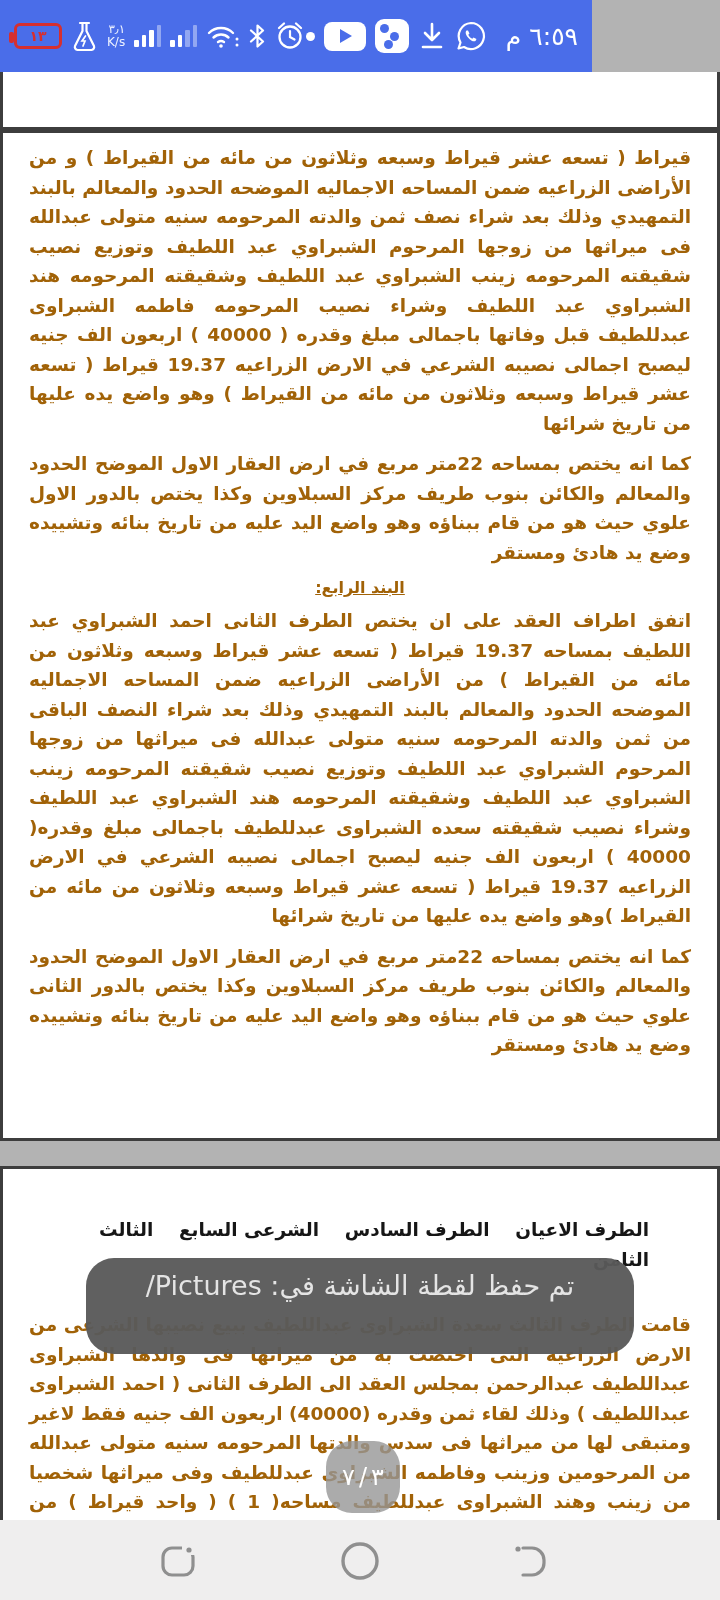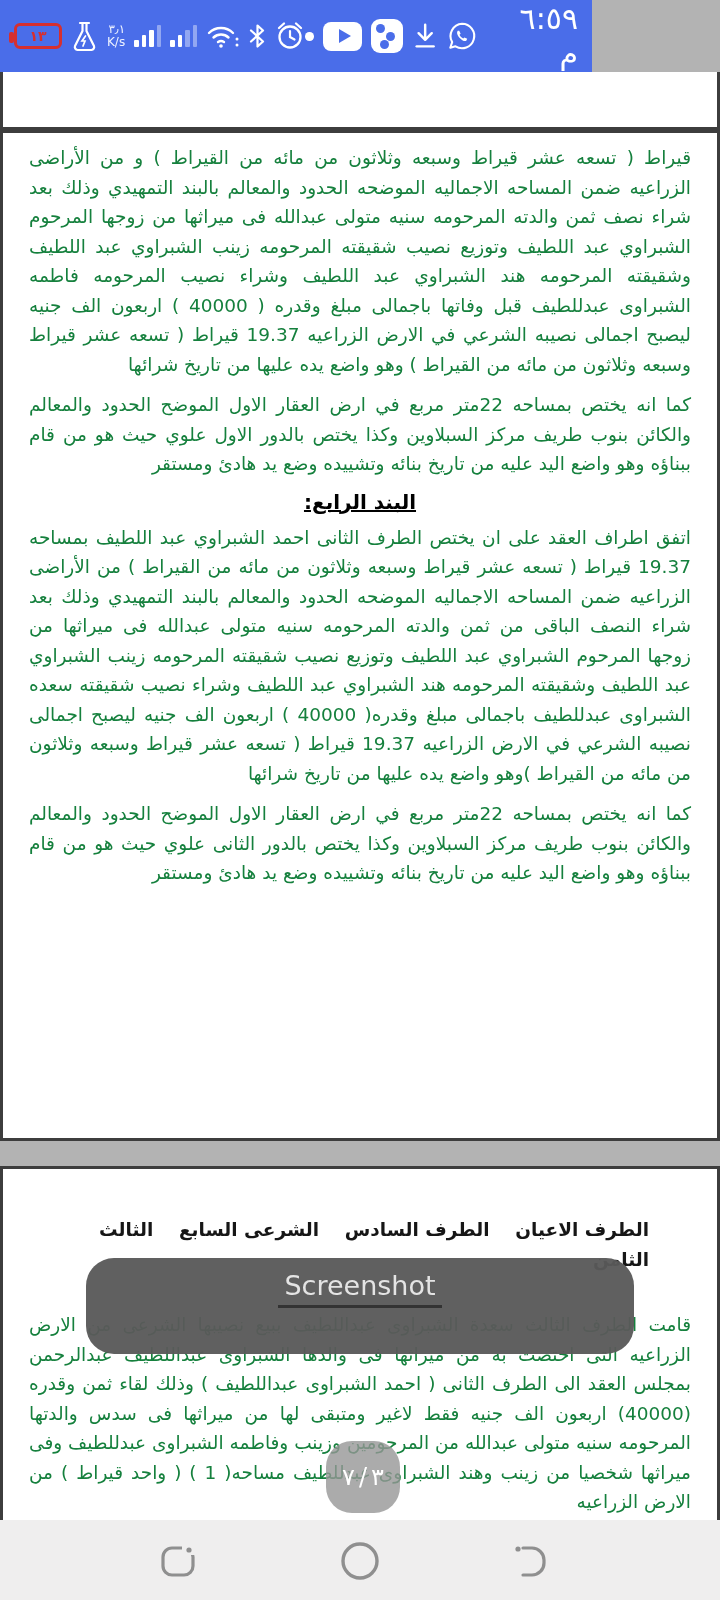--- a/index.html
+++ b/index.html
@@ -23,31 +23,31 @@
   .bars i.dim { opacity:.4; }
   .sb-icon { display:block; }
   .dot8 { width:9px; height:9px; border-radius:50%; background:#fff; }
   .yt { width:42px; height:29px; background:#fff; border-radius:8px; position:relative; }
   .yt::before { content:""; position:absolute; left:16px; top:7px;
     border-left:12px solid #4a6de9; border-top:7.5px solid transparent; border-bottom:7.5px solid transparent; }
   .dice { width:34px; height:34px; background:#fff; border-radius:9px; position:relative; }
   .dice i { position:absolute; width:9px; height:9px; border-radius:50%; background:#4a6de9; }
   .dice i:nth-child(1){ left:5px; top:5px; } .dice i:nth-child(2){ left:15px; top:13px; }
   .dice i:nth-child(3){ left:9px; top:21px; }
-  .sb-time { font-size:30px; color:#fff; direction:rtl; margin-left:10px; }
+  .sb-time { font-size:25px; color:#fff; direction:rtl; margin-left:10px; }
 
   
   .page { position:absolute; left:0; width:720px; background:#fff;
     border:3px solid #3d3d3d; direction:rtl; }
   .page2 { top:72px; height:58px; border-top:none; }
   .page3 { top:130px; height:1011px; padding:10px 26px 0; overflow:hidden; }
   .page4 { top:1166px; height:354px; border-bottom:none; padding:46px 26px 0; overflow:hidden; }
-  .doc p { font-size:18.5px; font-weight:400; line-height:29.5px; color:#15803d;
+  .doc p { font-size:18.5px; font-weight:700; line-height:29.5px; color:#a16207;
     text-align:justify; margin:0 0 11px; }
-  .doc .heading { font-size:20px; font-weight:700; color:#000000; text-align:center;
+  .doc .heading { font-size:16px; font-weight:700; color:#a16207; text-align:center;
     text-decoration:underline; margin:3px 0 9px; }
   .sigrow { display:flex; justify-content:space-between; font-size:18.5px; font-weight:700;
     color:#161616; line-height:29.5px; padding-right:42px; padding-left:70px; margin-top:10px; }
   .sigwrap { text-align:right; font-size:18.5px; font-weight:700; color:#161616;
     line-height:29.5px; padding-right:42px; margin-bottom:14px; }
 
   
   .toast { position:absolute; left:86px; top:1258px; width:548px; min-height:96px;
     background:rgba(90,90,90,.96); border-radius:28px; color:#e4e4e4;
     text-align:center; padding:10px 10px 8px; font-size:27px; line-height:36px; z-index:30; }
@@ -151,22 +151,23 @@
     <span>الطرف الاعيان</span>
     <span>الطرف السادس</span>
     <span>الشرعى السابع</span>
     <span>الثالث</span>
   </div>
   <div class="sigwrap">الثامن</div>
   <p style="margin-top:36px">قامت الطرف الثالث سعدة الشبراوى عبداللطيف  ببيع نصيبها الشرعى من الارض الزراعيه التى اختصت به من ميراثها فى والدها الشبراوى عبداللطيف عبدالرحمن بمجلس العقد الى الطرف الثانى ( احمد الشبراوى عبداللطيف ) وذلك لقاء ثمن وقدره (40000) اربعون الف جنيه فقط لاغير ومتبقى لها من ميراثها فى سدس والدتها المرحومه سنيه متولى عبدالله من المرحومين وزينب وفاطمه الشبراوى عبدللطيف وفى ميراثها شخصيا من زينب وهند الشبراوى عبدللطيف  مساحه( 1 ) ( واحد قيراط ) من الارض الزراعيه</p>
 </div>
 
 <div class="toast">
-  <div>
-    <span class="line2">Screenshot</span>
+  <div dir="rtl">
+    <span>تم حفظ لقطة الشاشة في: </span>
+    <span class="path-ltr">/Pictures</span>
   </div>
 </div>
 
 <div class="page-indicator">
   <span>٧</span>
   <span>/</span>
   <span>٣</span>
 </div>
 
 <div class="watermark">

